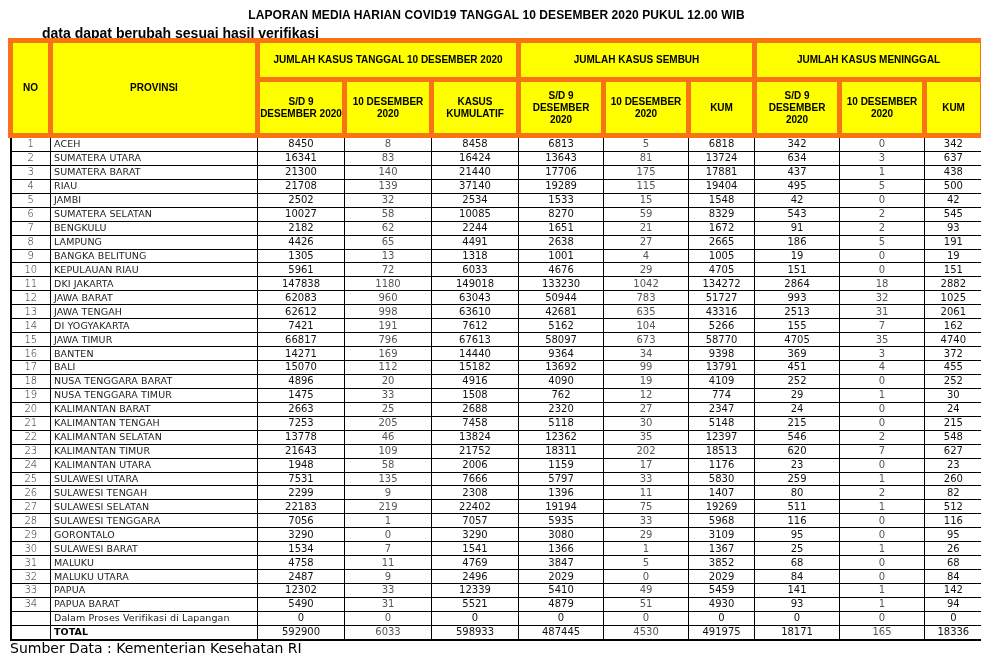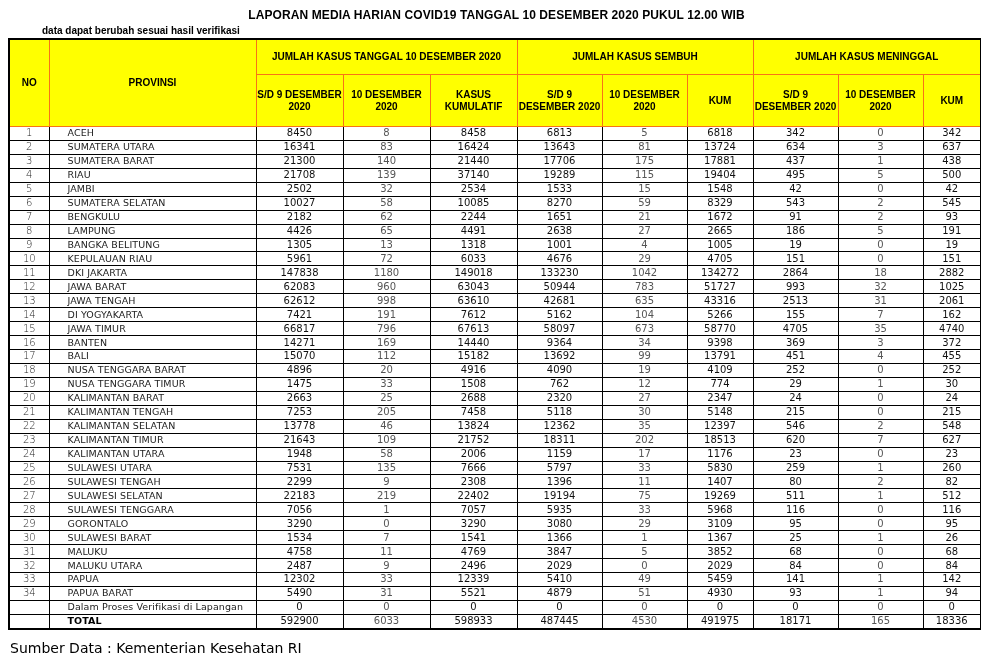--- a/index.html
+++ b/index.html
@@ -1,29 +1,29 @@
 <!DOCTYPE html>
 <html><head>
 <meta charset="utf-8">
 <style>
   html, body { margin: 0; padding: 0; background: #ffffff; }
   body { width: 981px; height: 657px; position: relative; overflow: hidden;
          font-family: "Liberation Sans", sans-serif; color: #000; }
   .title { position: absolute; left: 0; width: 981px; top: 8px; text-align: center;
            font-weight: bold; font-size: 12px; letter-spacing: 0.1px; padding-left: 12px; box-sizing: border-box; }
-  .note { position: absolute; left: 42px; top: 25px; font-weight: bold; font-size: 10px; }
+  .note { position: absolute; left: 42px; top: 25px; font-weight: bold; font-size: 14px; }
   table { position: absolute; left: 8px; top: 38px; border-collapse: collapse; table-layout: fixed; width: 972px; }
-  th { background: #ffff00; font-weight: bold; font-size: 10px; border: 1px solid #f97316; text-align: center;
+  th { background: #ffff00; font-weight: bold; font-size: 10px; border: 5px solid #f97316; text-align: center;
        vertical-align: middle; padding: 0; line-height: 12px; }
   th.grp { height: 34px; }
   th.sub { height: 51px; }
   td { border: 1px solid #000; font-size: 10px; height: 12.95px; line-height: 12px; padding: 0;
        font-family: "DejaVu Sans", sans-serif; white-space: nowrap; overflow: hidden; }
   td.no { text-align: center; color: #222; font-weight: 300; }
-  td.prov { padding-left: 18px; color: #222; font-size: 9.5px; letter-spacing: 0.1px; }
+  td.prov { padding-left: 3px; color: #222; font-size: 9.5px; letter-spacing: 0.1px; }
   td.num { text-align: center; }
   td.bold { color: #111; }
   td.light { color: #555; }
   tr.total td.prov { font-weight: bold; color: #000; }
   table { border: 2px solid #000; }
   .source { position: absolute; left: 10px; top: 640px; font-weight: normal; font-size: 14px;
             font-family: "DejaVu Sans", sans-serif; }
 </style>
 </head>
 <body>

